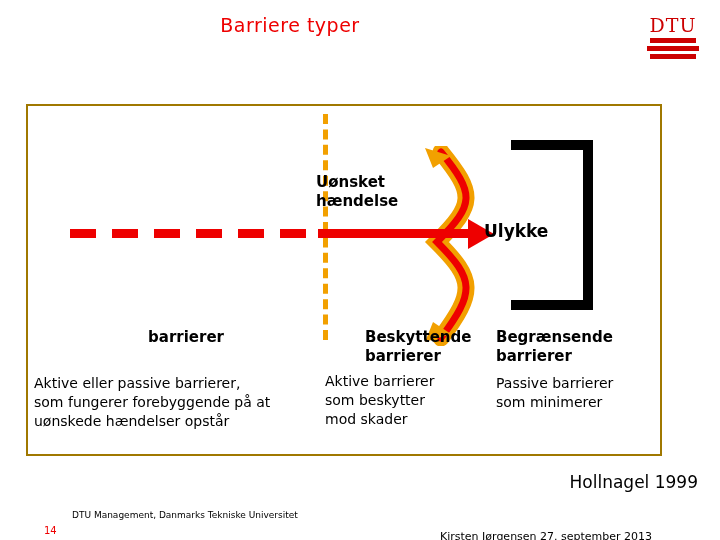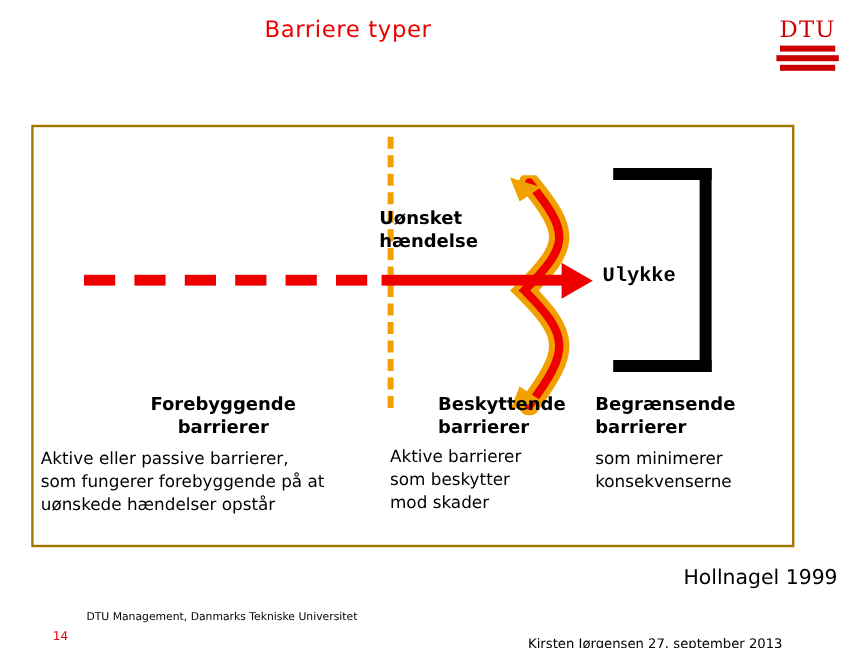--- a/index.html
+++ b/index.html
@@ -153,26 +153,25 @@
     left: 288px;
     top: 67px;
     width: 110px;
     font-size: 15px;
     font-weight: bold;
     color: #000;
     line-height: 19px;
   }
   .lbl-ulykke {
     position: absolute;
-    left: 474px;
+    left: 456px;
     top: 115px;
     font-size: 17px;
     font-weight: bold;
     color: #000;
-    font-family: Liberation Mono, monospace;
   }
 
   
   .col-head {
     position: absolute;
     font-size: 15px;
     font-weight: bold;
     color: #000;
     line-height: 19px;
   }
@@ -268,21 +267,20 @@
       <div class="seg bottom"></div>
     </div>
 
     <div class="lbl-uoensket">
       <div>Uønsket</div>
       <div>hændelse</div>
     </div>
     <div class="lbl-ulykke">Ulykke</div>
 
     <div class="col-head c1">
-      <div>Forebyggende</div>
       <div>barrierer</div>
     </div>
     <div class="col-head c2">
       <div>Beskyttende</div>
       <div>barrierer</div>
     </div>
     <div class="col-head c3">
       <div>Begrænsende</div>
       <div>barrierer</div>
     </div>
@@ -291,22 +289,22 @@
       <div>Aktive eller passive barrierer,</div>
       <div>som fungerer forebyggende på at</div>
       <div>uønskede hændelser opstår</div>
     </div>
     <div class="col-body c2">
       <div>Aktive barrierer</div>
       <div>som beskytter</div>
       <div>mod skader</div>
     </div>
     <div class="col-body c3">
+      <div>Passive barrierer</div>
       <div>som minimerer</div>
-      <div>konsekvenserne</div>
     </div>
 
   </div>
 </div>
 
 <div class="hollnagel">Hollnagel 1999</div>
 <div class="page-num">14</div>
 <div class="footer-dept">DTU Management, Danmarks Tekniske Universitet</div>
 <div class="footer-author">Kirsten Jørgensen 27. september 2013</div>
 

